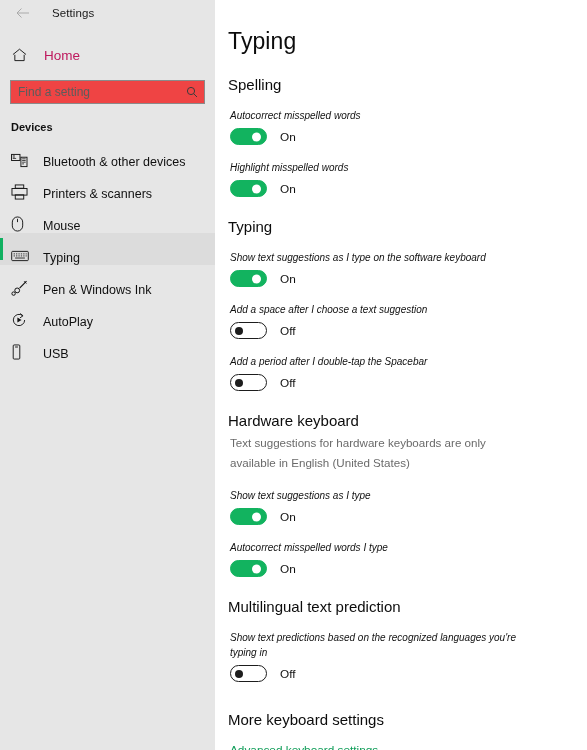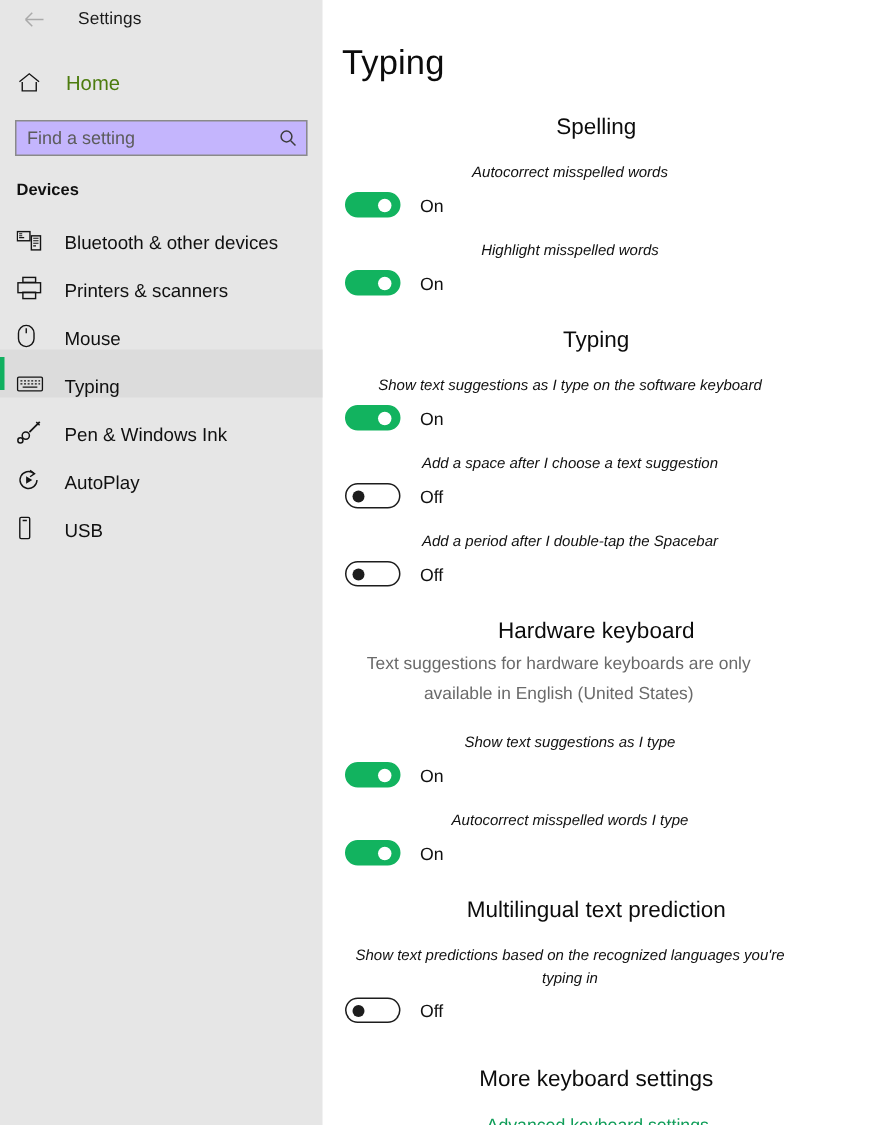--- a/index.html
+++ b/index.html
@@ -65,28 +65,28 @@
   .home-icon {
     width: 20px;
     height: 18px;
     display: flex;
     align-items: center;
     justify-content: flex-start;
     color: #151515;
   }
   .home-label {
     font-size: 13.5px;
-    color: #4d7c0f;
+    color: #be185d;
     margin-left: 12px;
   }
 
   .search-wrap {
     margin: 11px 10px 0 10px;
     height: 24px;
-    background: #c4b5fd;
+    background: #ef4444;
     border: 1px solid #8a8a8a;
     display: flex;
     align-items: center;
     box-sizing: border-box;
     position: relative;
   }
   .search-input {
     border: 0;
     outline: 0;
     background: transparent;
@@ -167,21 +167,20 @@
   }
   .page-title {
     font-size: 23px;
     font-weight: normal;
     color: #0c0c0c;
     margin: 0 0 0 0;
     letter-spacing: 0.1px;
   }
   .section {
     margin-top: 21px;
-    text-align: center;
   }
   .section-title {
     font-size: 15px;
     font-weight: normal;
     color: #0c0c0c;
     margin: 0 0 4px 0;
   }
   .section-desc {
     font-size: 11.6px;
     color: #6a6a6a;

